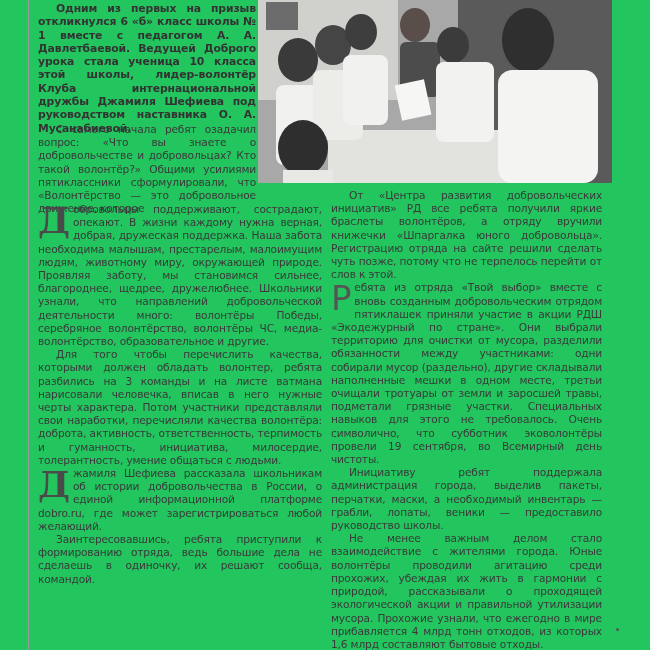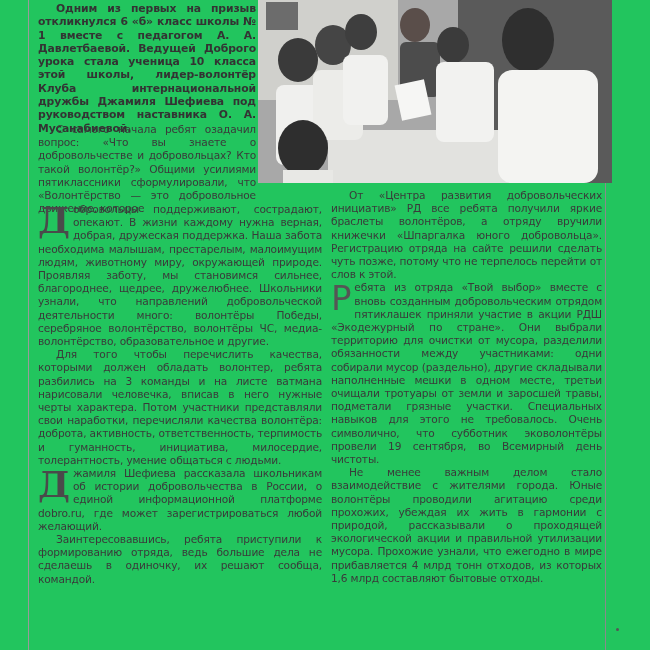--- a/index.html
+++ b/index.html
@@ -69,18 +69,19 @@
     <p class="noind"><span class="drop">Д</span><span>обровольцы поддерживают, сострадают, опекают. В жизни каждому нужна верная, добрая, дружеская поддержка. Наша забота необходима малышам, престарелым, малоимущим людям, животному миру, окружающей природе. Проявляя заботу, мы становимся сильнее, благороднее, щедрее, дружелюбнее. Школьники узнали, что направлений добровольческой деятельности много: волонтёры Победы, серебряное волонтёрство, волонтёры ЧС, медиа-волонтёрство, образовательное и другие.</span></p>
     <p>Для того чтобы перечислить качества, которыми должен обладать волонтер, ребята разбились на 3 команды и на листе ватмана нарисовали человечка, вписав в него нужные черты характера. Потом участники представляли свои наработки, перечисляли качества волонтёра: доброта, активность, ответственность, терпимость и гуманность, инициатива, милосердие, толерантность, умение общаться с людьми.</p>
     <p class="noind"><span class="drop">Д</span><span>жамиля Шефиева рассказала школьникам об истории добровольчества в России, о единой информационной платформе dobro.ru, где может зарегистрироваться любой желающий.</span></p>
     <p>Заинтересовавшись, ребята приступили к формированию отряда, ведь большие дела не сделаешь в одиночку, их решают сообща, командой.</p>
 
   </div>
 
   <div class="col right">
     <p>От «Центра развития добровольческих инициатив» РД все ребята получили яркие браслеты волонтёров, а отряду вручили книжечки «Шпаргалка юного добровольца». Регистрацию отряда на сайте решили сделать чуть позже, потому что не терпелось перейти от слов к этой.</p>
     <p class="noind"><span class="drop drop-r">Р</span><span>ебята из отряда «Твой выбор» вместе с вновь созданным добровольческим отрядом пятиклашек приняли участие в акции РДШ «Экодежурный по стране». Они выбрали территорию для очистки от мусора, разделили обязанности между участниками: одни собирали мусор (раздельно), другие складывали наполненные мешки в одном месте, третьи очищали тротуары от земли и заросшей травы, подметали грязные участки. Специальных навыков для этого не требовалось. Очень символично, что субботник эковолонтёры провели 19 сентября, во Всемирный день чистоты.</span></p>
+    <p>Инициативу ребят поддержала администрация города, выделив пакеты, перчатки, маски, а необходимый инвентарь — грабли, лопаты, веники — предоставило руководство школы.</p>
     <p>Не менее важным делом стало взаимодействие с жителями города. Юные волонтёры проводили агитацию среди прохожих, убеждая их жить в гармонии с природой, рассказывали о проходящей экологической акции и правильной утилизации мусора. Прохожие узнали, что ежегодно в мире прибавляется 4 млрд тонн отходов, из которых 1,6 млрд составляют бытовые отходы.</p>
 
   </div>
 
   <div class="dot"></div>
 </div>
 
 </body></html>

